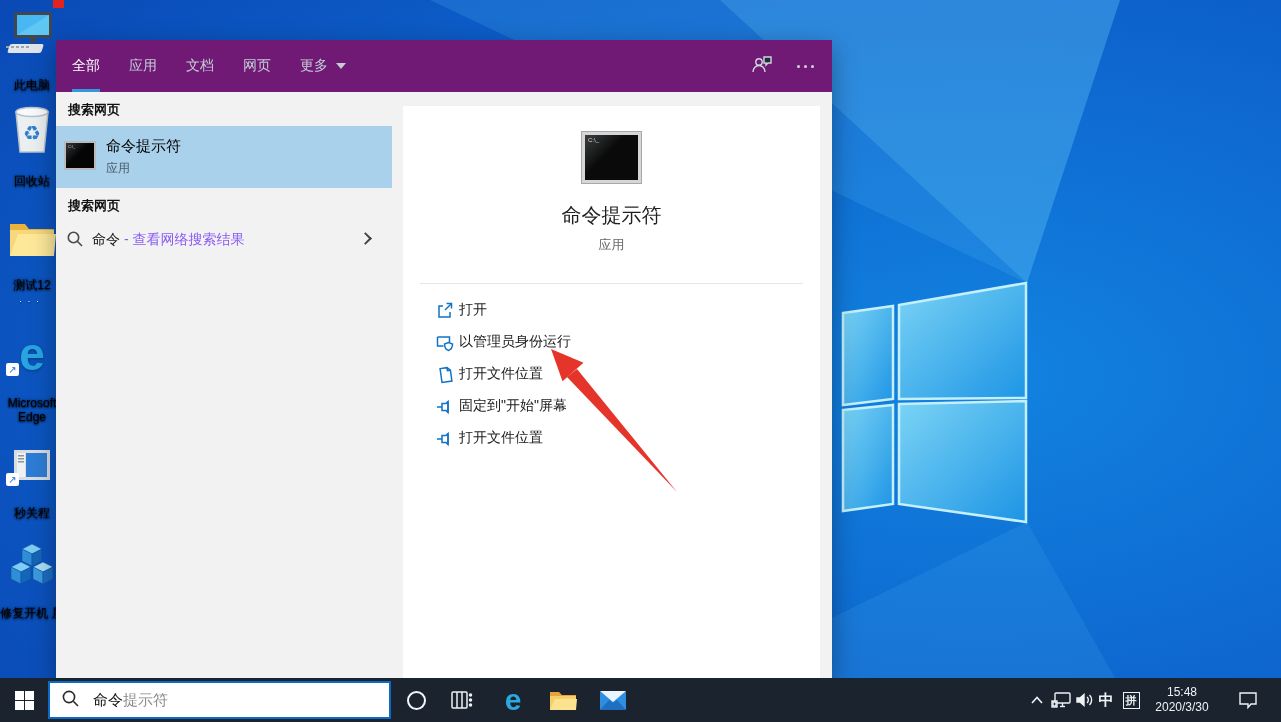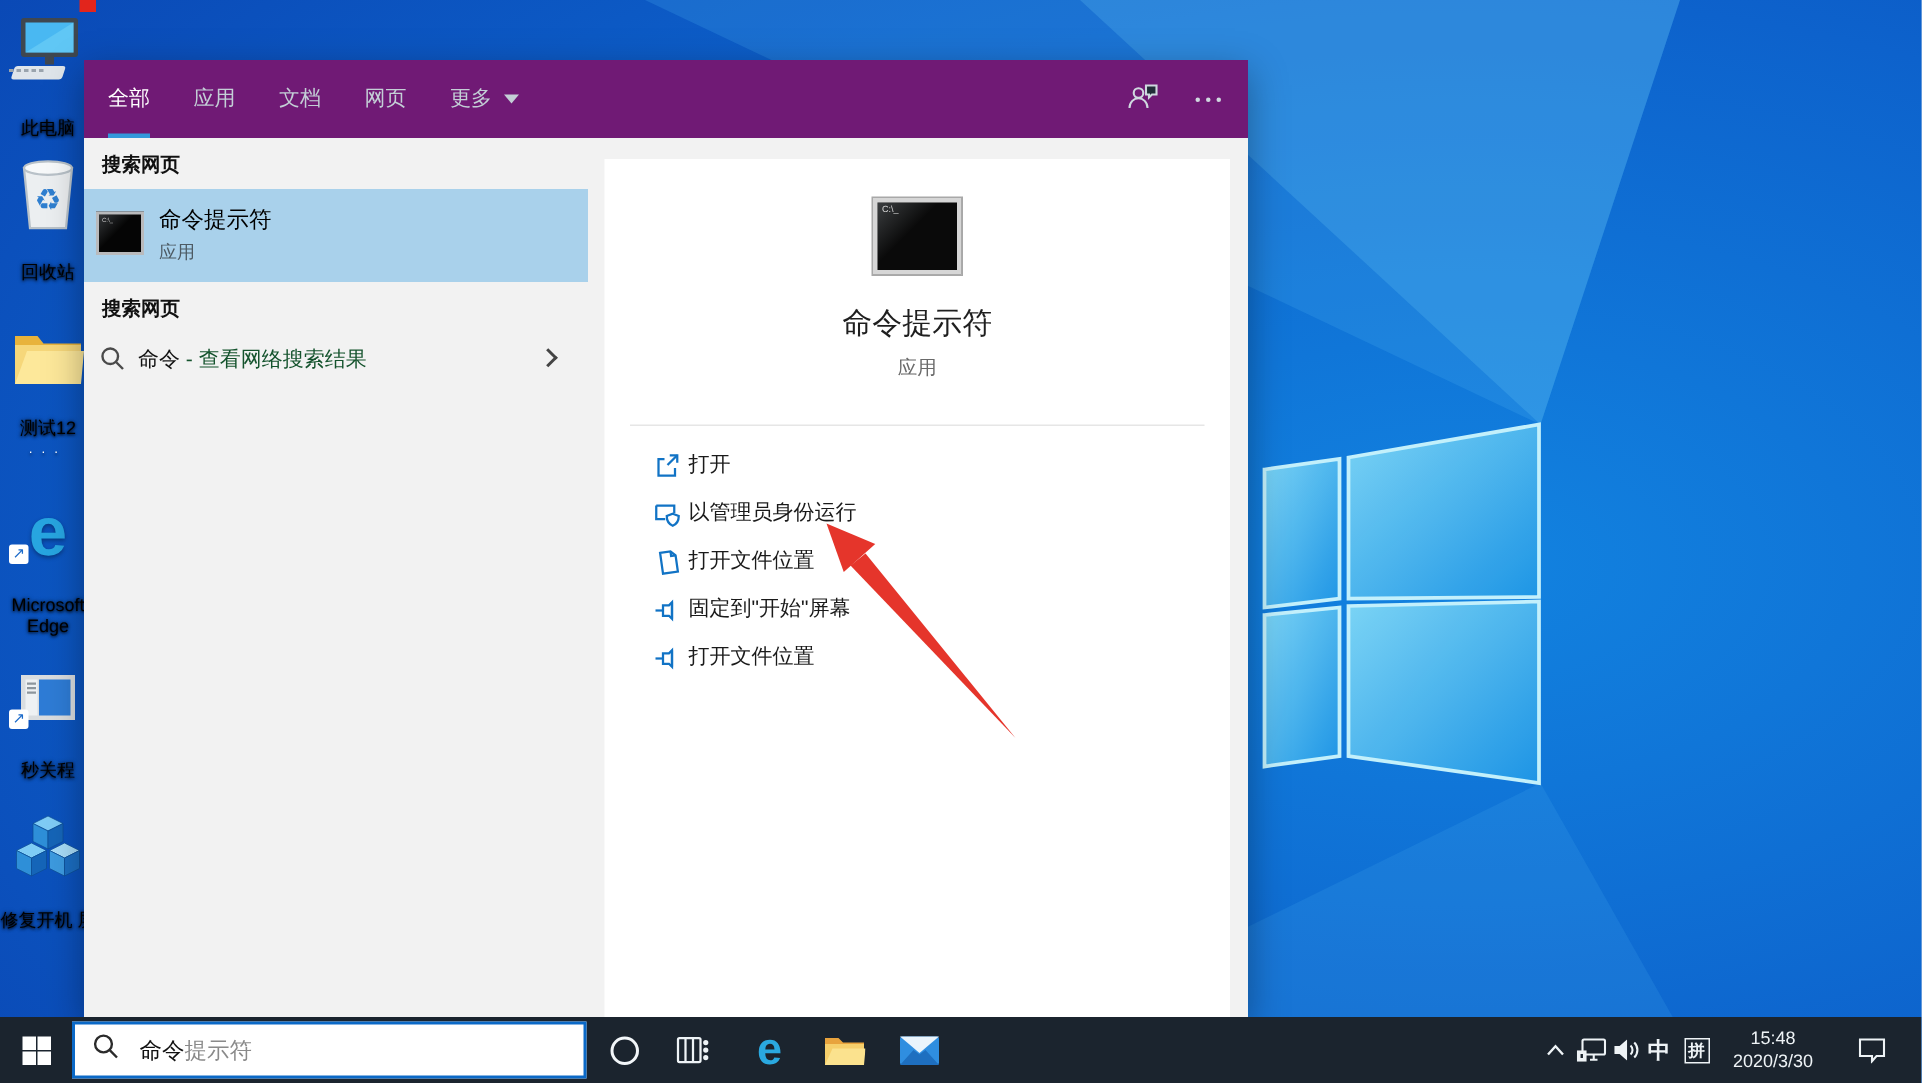--- a/index.html
+++ b/index.html
@@ -41,21 +41,21 @@
   #best-match-row { position:absolute; left:0; top:86px; width:336px; height:62px; background:#a9d1eb; cursor:pointer; }
   .cmd-mini { position:absolute; left:8px; top:15px; width:32px; height:29px; background:#0a0a0a;
       border:2px solid #b9babc; background-image:linear-gradient(135deg,#35383a 0%,#050505 45%); }
   .cmd-mini span { position:absolute; left:2px; top:1px; font-size:4px; color:#cfcfcf; }
   #best-match-title { position:absolute; left:50px; top:11px; font-size:15px; color:#000; }
   #best-match-sub  { position:absolute; left:50px; top:34px; font-size:12px; color:#4d5a63; }
 
   #web-row { position:absolute; left:0; top:182px; width:336px; height:36px; cursor:pointer; }
   #web-row .mag { position:absolute; left:10px; top:8px; }
   #web-query { position:absolute; left:36px; top:9px; font-size:14px; color:#111; }
-  #web-hint { font-size:14px; color:#14532d; }
+  #web-hint { font-size:14px; color:#8b5cf6; }
   .chev-right { position:absolute; right:22px; top:12px; width:9px; height:9px;
       border-right:2px solid #444; border-top:2px solid #444; transform:rotate(45deg); }
 
   #detail-card { position:absolute; left:347px; top:66px; width:417px; height:572px; background:#ffffff; }
   .cmd-big { position:absolute; left:179px; top:26px; width:59px; height:51px; background:#060606;
       border:3px solid #d6d6d6; outline:1px solid #a8a8a8;
       background-image:linear-gradient(135deg,#3c3f41 0%,#0a0a0a 42%); }
   .cmd-big span { position:absolute; left:3px; top:2px; font-size:6px; color:#d8d8d8; }
   #detail-title { position:absolute; left:0; top:96px; width:417px; text-align:center; font-size:20px; color:#1f1f1f; }
   #detail-sub { position:absolute; left:0; top:130px; width:417px; text-align:center; font-size:13px; color:#6a6a6a; }

